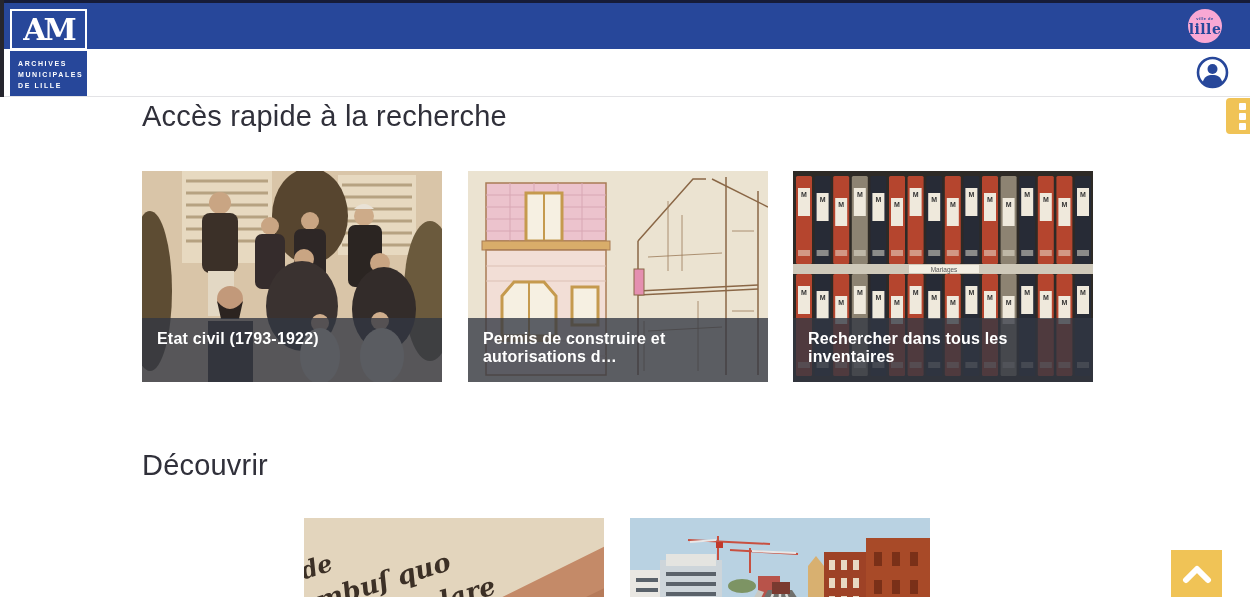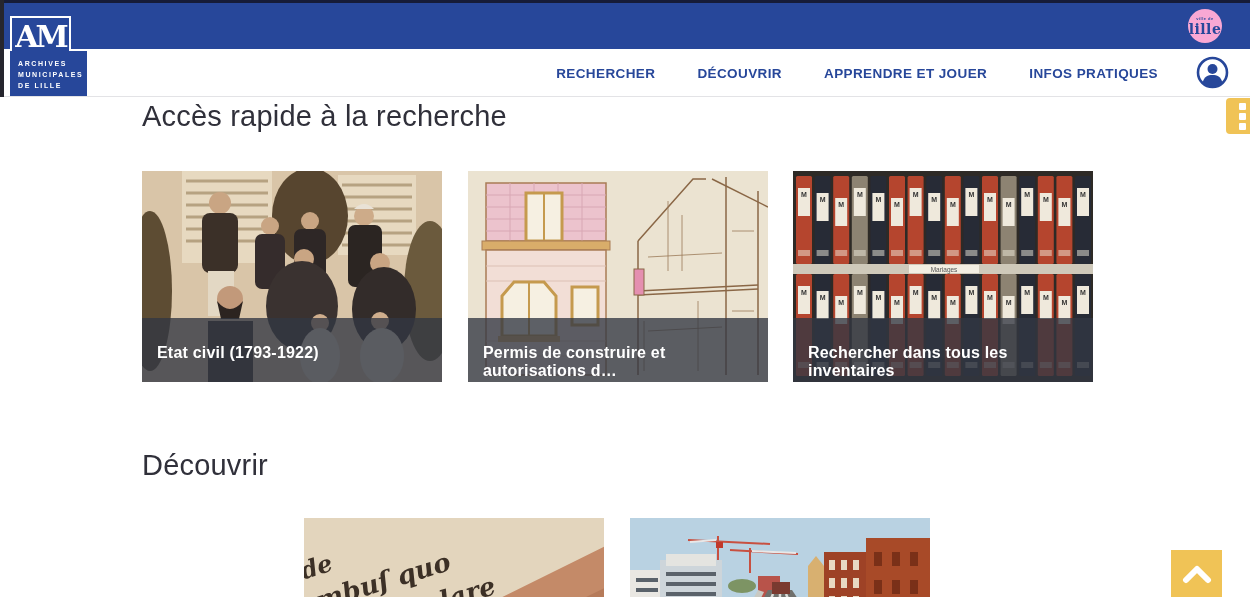--- a/index.html
+++ b/index.html
@@ -7,22 +7,22 @@
   #page { position:relative; width:1250px; height:597px; background:#fff; overflow:hidden; margin:0 auto; }
 
   
   .top-edge { position:absolute; left:0; top:0; width:1250px; height:3px; background:#161c38; }
   .left-edge { position:absolute; left:0; top:0; width:4px; height:97px; background:#26262e; }
 
   
   .blue-bar { position:absolute; left:0; top:3px; width:1250px; height:46px; background:#27479a; }
   .nav-bar  { position:absolute; left:0; top:49px; width:1250px; height:48px; background:#fff; border-bottom:1px solid #e3e3e6; }
 
-  .am-box { position:absolute; left:10px; top:9px; width:61px; height:41px; border:2px solid #fff;
-            background:#27479a; display:flex; align-items:center; justify-content:center; z-index:5;margin-top:7px; }
+  .am-box { position:absolute; left:10px; top:9px; width:77px; height:41px; border:2px solid #fff;
+            background:#27479a; display:flex; align-items:center; justify-content:center; z-index:5; }
   .am-box span { font-family:"DejaVu Serif", serif; font-weight:bold; font-size:30px; color:#fff; letter-spacing:-3px; }
   .archives-box { position:absolute; left:10px; top:51px; width:77px; height:45px; background:#27479a; z-index:5;
                   padding:7px 0 0 8px; }
   .archives-box div { color:#fff; font-size:7px; font-weight:bold; letter-spacing:1.6px; line-height:1.6; }
 
   .lille-badge { position:absolute; left:1188px; top:9px; width:34px; height:34px; border-radius:50%;
                  background:#f9a8d4; display:flex; flex-direction:column; align-items:center; justify-content:center; z-index:6; }
   .lille-badge .vd { font-size:4px; color:#27479a; font-weight:bold; letter-spacing:.5px; }
   .lille-badge .li { font-family:"DejaVu Serif", serif; font-size:14px; font-weight:bold; color:#27479a;
                      letter-spacing:.5px; line-height:1; margin-top:1px; }
@@ -41,21 +41,21 @@
 
   
   .section-title { position:absolute; color:#30303a; font-size:29px; font-weight:500; letter-spacing:.2px; }
   #qa-title { left:142px; top:100px; }
   #disc-title { left:142px; top:449px; }
 
   .card { position:absolute; top:171px; width:300px; height:211px; overflow:hidden; cursor:pointer; background:#ddd; }
   .card svg { position:absolute; left:0; top:0; }
   .card .overlay { position:absolute; left:0; top:147px; width:300px; height:64px;
                    background:rgba(50,55,66,.78); color:#fff; font-size:16px; font-weight:bold;
-                   padding:26px 12px 0 15px; letter-spacing:.2px; }
+                   padding:12px 12px 0 15px; letter-spacing:.2px; }
 
   .disc-card { position:absolute; top:518px; width:300px; height:150px; overflow:hidden; cursor:pointer; background:#eee; }
 
   .scroll-top { position:absolute; left:1171px; top:550px; width:51px; height:47px; background:#f0c356;
                 border:none; cursor:pointer; display:flex; align-items:center; justify-content:center; }
 </style>
 </head>
 <body>
 
 <div id="page">
@@ -72,26 +72,20 @@
     <div>ARCHIVES</div>
     <div>MUNICIPALES</div>
     <div>DE LILLE</div>
   </div>
 
   <a class="lille-badge">
     <span class="vd">ville de</span>
     <span class="li">lille</span>
   </a>
 
-  <nav class="nav-items">
-    <a>RECHERCHER</a>
-    <a>DÉCOUVRIR</a>
-    <a>APPRENDRE ET JOUER</a>
-    <a>INFOS PRATIQUES</a>
-  </nav>
 
   <div class="user-btn">
     <svg width="33" height="33" viewBox="0 0 33 33">
       <circle cx="16.5" cy="16.5" r="14.5" fill="none" stroke="#27479a" stroke-width="2.6"></circle>
       <circle cx="16.5" cy="13" r="5" fill="#27479a"></circle>
       <path d="M6.5 27 C8 20.5 12 19 16.5 19 C21 19 25 20.5 26.5 27 C24 29.5 20.5 31 16.5 31 C12.5 31 9 29.5 6.5 27 Z" fill="#27479a"></path>
     </svg>
   </div>
 
   <div class="side-tab">

